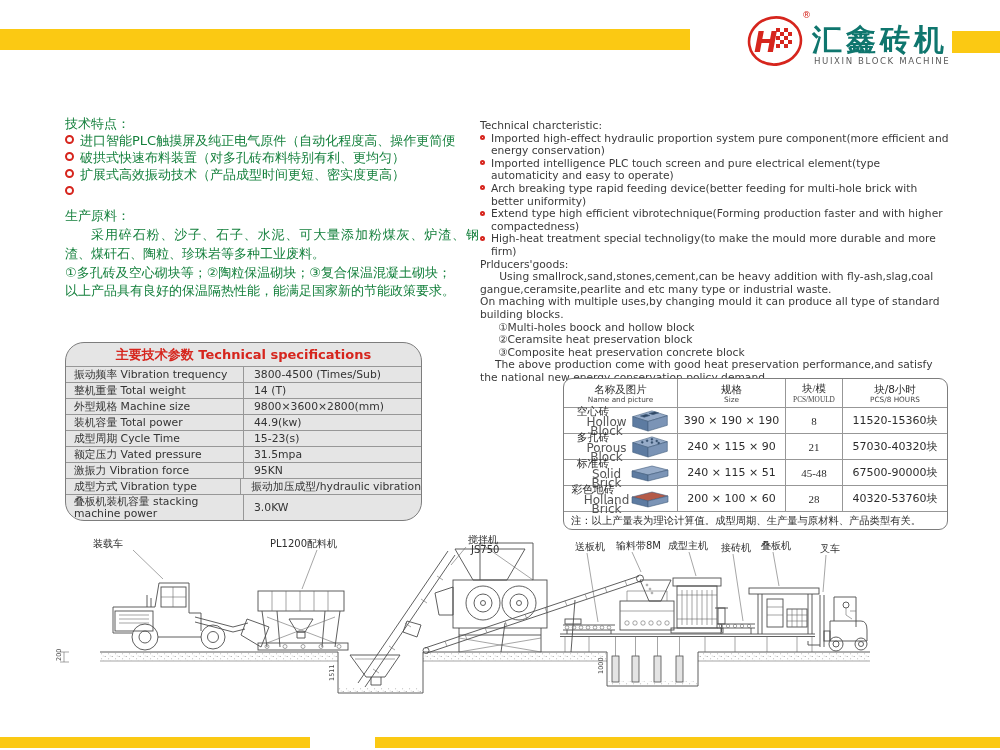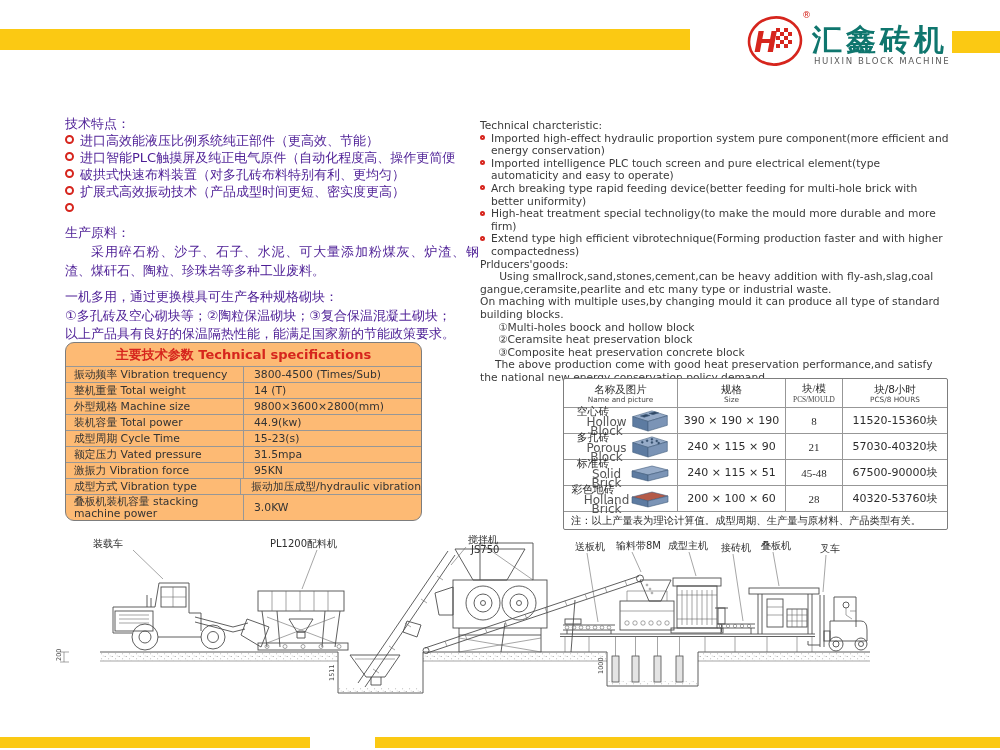--- a/index.html
+++ b/index.html
@@ -13,49 +13,49 @@
   #bar-bl{left:0; top:737px; width:310px; height:11px;}
   #bar-br{left:375px; top:737px; width:625px; height:11px;}
 
   #logo{position:absolute; left:746px; top:12px; width:200px; height:60px;}
   #logo-emblem{position:absolute; left:0; top:2px;}
   #logo-reg{position:absolute; left:56px; top:-2px; font-size:9px; color:var(--red);}
   #logo-cn{position:absolute; left:66px; top:8px; font-size:30px; font-weight:bold; color:#0f766e; letter-spacing:4px; white-space:nowrap;}
   #logo-en{position:absolute; left:68px; top:44px; font-size:8.6px; color:#5c5c5c; letter-spacing:1.6px; white-space:nowrap;}
 
   
-  #cn-col{position:absolute; left:65px; top:115px; width:414px; font-size:13px; color:#4c1d95; line-height:17px;}
+  #cn-col{position:absolute; left:65px; top:115px; width:414px; font-size:13px; color:#15803d; line-height:17px;}
   .cn-title{margin-top:0;}
   .feat-line{display:flex; align-items:flex-start; margin-top:0; height:17px; white-space:nowrap;}
   .o-bullet{flex:none; width:9px; height:9px; border:2.6px solid var(--red); border-radius:50%; margin:3px 6px 0 0;}
   #cn-materials-title{margin-top:7px;}
   #cn-materials-body{margin-top:2px; text-indent:2em; line-height:18.5px; text-align:justify;}
   #cn-multiuse-intro{margin-top:8px; line-height:18px;}
   #cn-multiuse-items{margin-top:1px; line-height:18px;}
   #cn-multiuse-note{line-height:18px;}
 
   
   #en-col{position:absolute; left:480px; top:120px; width:470px; font-size:10.7px; line-height:12.6px; color:#3a3a3a;}
   .en-feat{position:relative; padding-left:11px;}
   .en-feat .o-sm{position:absolute; left:0; top:2.5px; width:5px; height:5px; border:2px solid var(--red); border-radius:50%;}
   #en-goods-p1{text-indent:1.8em;}
   .en-goods-item{padding-left:18px;}
   #en-goods-p3{text-indent:1.4em;}
 
   
-  #spec-table{position:absolute; left:65px; top:342px; width:357px; border:1.6px solid #7d7d7d; border-radius:9px; overflow:hidden; background:#fdba74;}
+  #spec-table{position:absolute; left:65px; top:342px; width:357px; border:1.6px solid #7d7d7d; border-radius:19px; overflow:hidden; background:#e5e5e5;}
   #spec-title{height:23px; line-height:23px; text-align:center; color:var(--red); font-weight:bold; font-size:13px;}
   .spec-row{display:flex; border-top:1px solid #979797; height:16px; font-size:10.8px; color:#333; align-items:stretch;}
   .spec-row.tall{height:26px;}
   .spec-label{width:178px; padding-left:8px; border-right:1px solid #979797; display:flex; align-items:center; white-space:nowrap;}
   .spec-row.tall .spec-label{white-space:normal; line-height:11.5px;}
   .spec-value{flex:1; padding-left:10px; display:flex; align-items:center; white-space:nowrap;}
 
   
-  #prod-table{position:absolute; left:563px; top:378px; width:385px; border:1.6px solid #7d7d7d; border-radius:2px; overflow:hidden; background:#fff; font-size:11px; color:#2c2c2c;}
+  #prod-table{position:absolute; left:563px; top:378px; width:385px; border:1.6px solid #7d7d7d; border-radius:9px; overflow:hidden; background:#fff; font-size:11px; color:#2c2c2c;}
   .prod-row{display:flex; align-items:stretch;}
   .prod-head{height:28px;}
   .prod-body{height:26px; border-top:1px solid #979797;}
   .pcell{display:flex; flex-direction:column; align-items:center; justify-content:center; border-right:1px solid #979797; text-align:center;}
   .pcell:last-child{border-right:none;}
   .c-namepic{width:114px;} .c-name{width:58px; border-right:none;} .c-pic{width:56px;}
   .c-size{width:108px;} .c-mould{width:57px;font-family:Liberation Serif, serif;} .c-hours{flex:1;}
   .h-cn{font-size:10.5px; line-height:12px;}
   .h-en{font-size:7.3px; color:#444; line-height:9px;}
   .cell-cn{font-size:10.8px; line-height:12px;}
@@ -102,51 +102,46 @@
     </svg>
     <span id="logo-reg">®</span>
     <div id="logo-cn">汇鑫砖机</div>
     <div id="logo-en">HUIXIN BLOCK MACHINE</div>
   </div>
 
   <div id="cn-col">
     <div class="cn-title">技术特点：</div>
     <div class="feat-line">
         <span class="o-bullet"></span>
-        <span>进口高效能液压比例系统纯正部件（更高效、节能）</span>
-      </div>
-    <div class="feat-line">
-        <span class="o-bullet"></span>
         <span>进口智能PLC触摸屏及纯正电气原件（自动化程度高、操作更简便</span>
       </div>
     <div class="feat-line">
         <span class="o-bullet"></span>
         <span>破拱式快速布料装置（对多孔砖布料特别有利、更均匀）</span>
       </div>
     <div class="feat-line">
         <span class="o-bullet"></span>
         <span>扩展式高效振动技术（产品成型时间更短、密实度更高）</span>
       </div>
     <div class="feat-line">
         <span class="o-bullet"></span>
       </div>
     <div id="cn-materials-title">生产原料：</div>
     <div id="cn-materials-body">采用碎石粉、沙子、石子、水泥、可大量添加粉煤灰、炉渣、钢渣、煤矸石、陶粒、珍珠岩等多种工业废料。</div>
-    <div id="cn-multiuse-intro">一机多用，通过更换模具可生产各种规格砌块：</div>
     <div id="cn-multiuse-items">①多孔砖及空心砌块等；②陶粒保温砌块；③复合保温混凝土砌块；</div>
     <div id="cn-multiuse-note">以上产品具有良好的保温隔热性能，能满足国家新的节能政策要求。</div>
   </div>
 
   <div id="en-col">
     <div>Technical charcteristic:</div>
     <div class="en-feat"><span class="o-sm"></span><span>Imported high-effect hydraulic proportion system pure component(more efficient and energy conservation)</span></div>
     <div class="en-feat"><span class="o-sm"></span><span>Imported intelligence PLC touch screen and pure electrical element(type automaticity and easy to operate)</span></div>
     <div class="en-feat"><span class="o-sm"></span><span>Arch breaking type rapid feeding device(better feeding for multi-hole brick with better uniformity)</span></div>
+    <div class="en-feat"><span class="o-sm"></span><span>Extend type high efficient vibrotechnique(Forming production faster and with higher compactedness)</span></div>
     <div class="en-feat"><span class="o-sm"></span><span>High-heat treatment special technoligy(to make the mould more durable and more firm)</span></div>
-    <div class="en-feat"><span class="o-sm"></span><span>Extend type high efficient vibrotechnique(Forming production faster and with higher compactedness)</span></div>
     <div>Prlducers'goods:</div>
     <div id="en-goods-p1">Using smallrock,sand,stones,cement,can be heavy addition with fly-ash,slag,coal gangue,ceramsite,pearlite and etc many type or industrial waste.</div>
     <div>On maching with multiple uses,by changing mould it can produce all type of standard building blocks.</div>
     <div class="en-goods-item">①Multi-holes boock and hollow block</div>
     <div class="en-goods-item">②Ceramsite heat preservation block</div>
     <div class="en-goods-item">③Composite heat preservation concrete block</div>
     <div id="en-goods-p3">The above production come with good heat preservation performance,and satisfy the national new energy conservation policy demand</div>
   </div>
 
   <div id="spec-table">

